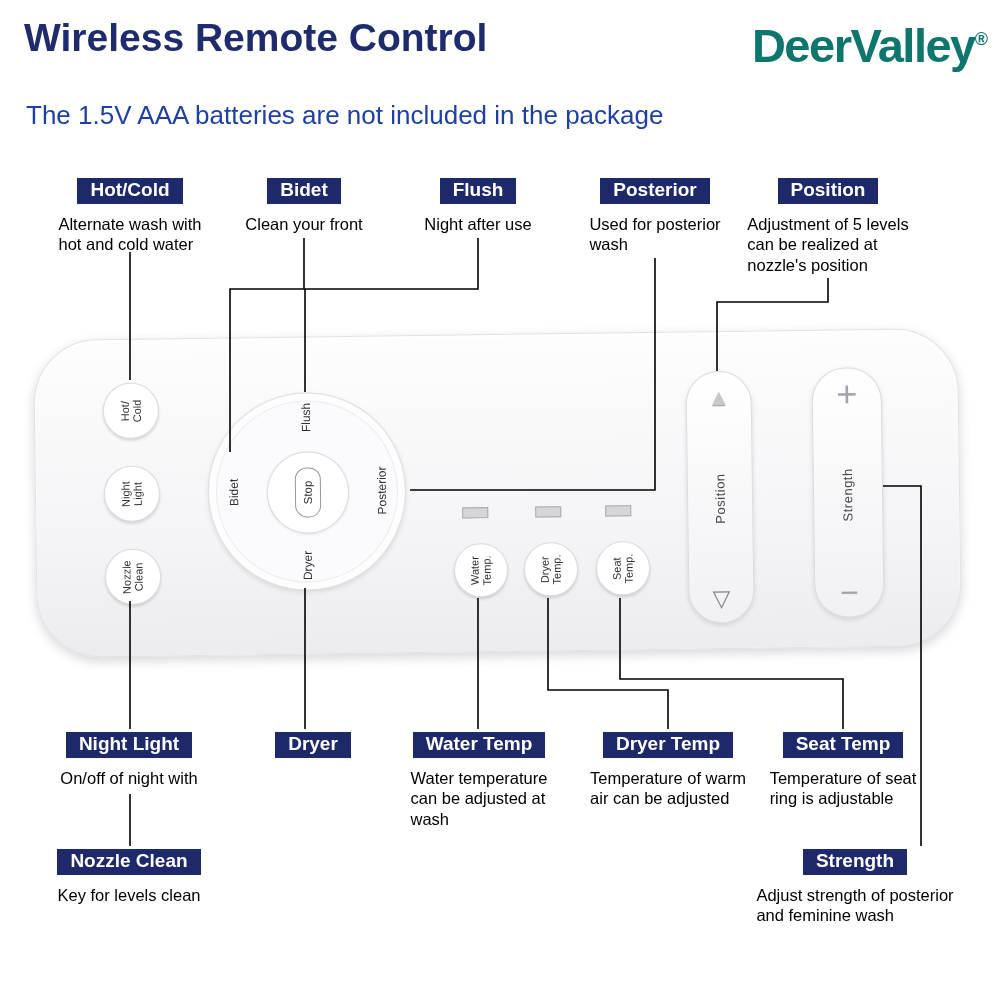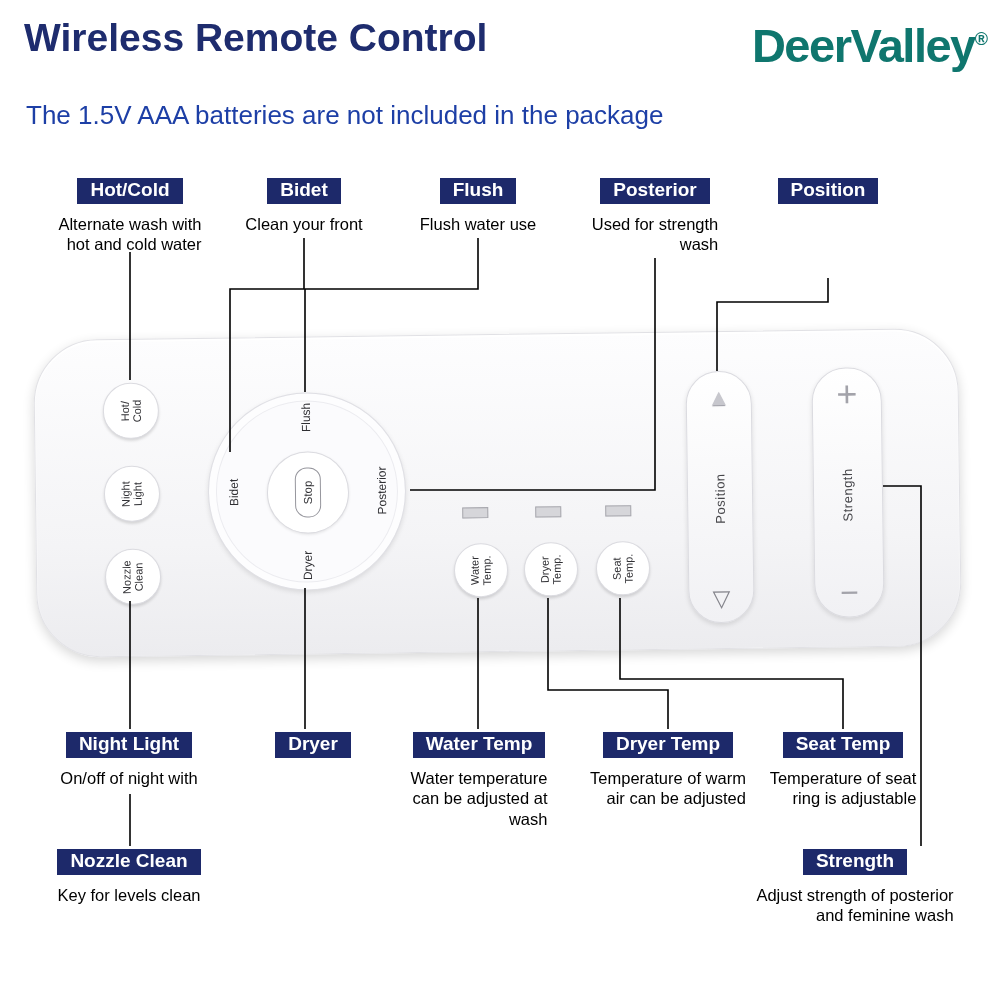--- a/index.html
+++ b/index.html
@@ -10,21 +10,21 @@
   .title { position:absolute; left:24px; top:16px; font-size:39px; font-weight:bold; color:#1e2c6e; }
   .brand { position:absolute; right:12px; top:18px; font-size:47px; font-weight:bold; color:#0f766e; letter-spacing:-1.5px; }
   .brand sup { font-size:18px; vertical-align:super; letter-spacing:0; }
   .subtitle { position:absolute; left:26px; top:88px; font-size:26px; color:#1d3fa6;margin-top:12px; }
 
   
   .callout { position:absolute; transform:translateX(-50%); display:flex; flex-direction:column;
              align-items:center; gap:10px; z-index:10; }
   .badge { background:#1d296a; color:#ffffff; font-size:19px; font-weight:bold;
            padding:1px 13px 3px; white-space:nowrap; }
-  .desc { font-size:16.5px; line-height:1.24; text-align:right; white-space:pre-line; color:#000000; }
+  .desc { font-size:16.5px; line-height:1.24; text-align:left; white-space:pre-line; color:#000000; }
 
   
   svg.lines { position:absolute; left:0; top:0; z-index:5; pointer-events:none; }
   svg.lines polyline { fill:none; stroke:#000; stroke-width:1.6; }
 
   
   .remote { position:absolute; left:35px; top:334px; width:923px; height:316px; border-radius:64px;
             background:linear-gradient(180deg,#fdfdfe 0%,#f4f4f6 65%,#ececef 100%);
             border:1px solid #e1e1e5;
             box-shadow:0 4px 12px rgba(0,0,0,0.16), inset 0 2px 2px #ffffff;
@@ -93,29 +93,32 @@
     <div class="badge">Hot/Cold</div>
     <div class="desc">Alternate wash with
 hot and cold water</div>
   </div>
   <div class="callout" style="left:304px; top:178px; width:190px;">
     <div class="badge">Bidet</div>
     <div class="desc">Clean your front</div>
   </div>
   <div class="callout" style="left:478px; top:178px; width:190px;">
     <div class="badge">Flush</div>
-    <div class="desc">Flush water use</div>
+    <div class="desc">Night after use</div>
   </div>
   <div class="callout" style="left:655px; top:178px; width:200px;">
     <div class="badge">Posterior</div>
-    <div class="desc">Used for strength
+    <div class="desc">Used for posterior
 wash</div>
   </div>
   <div class="callout" style="left:828px; top:178px; width:240px;">
     <div class="badge">Position</div>
+    <div class="desc">Adjustment of 5 levels
+can be realized at
+nozzle's position</div>
   </div>
 
   <div class="callout" style="left:129px; top:732px; width:220px;">
     <div class="badge">Night Light</div>
     <div class="desc">On/off of night with</div>
   </div>
   <div class="callout" style="left:313px; top:732px; width:200px;">
     <div class="badge">Dryer</div>
   </div>
   <div class="callout" style="left:479px; top:732px; width:210px;">

